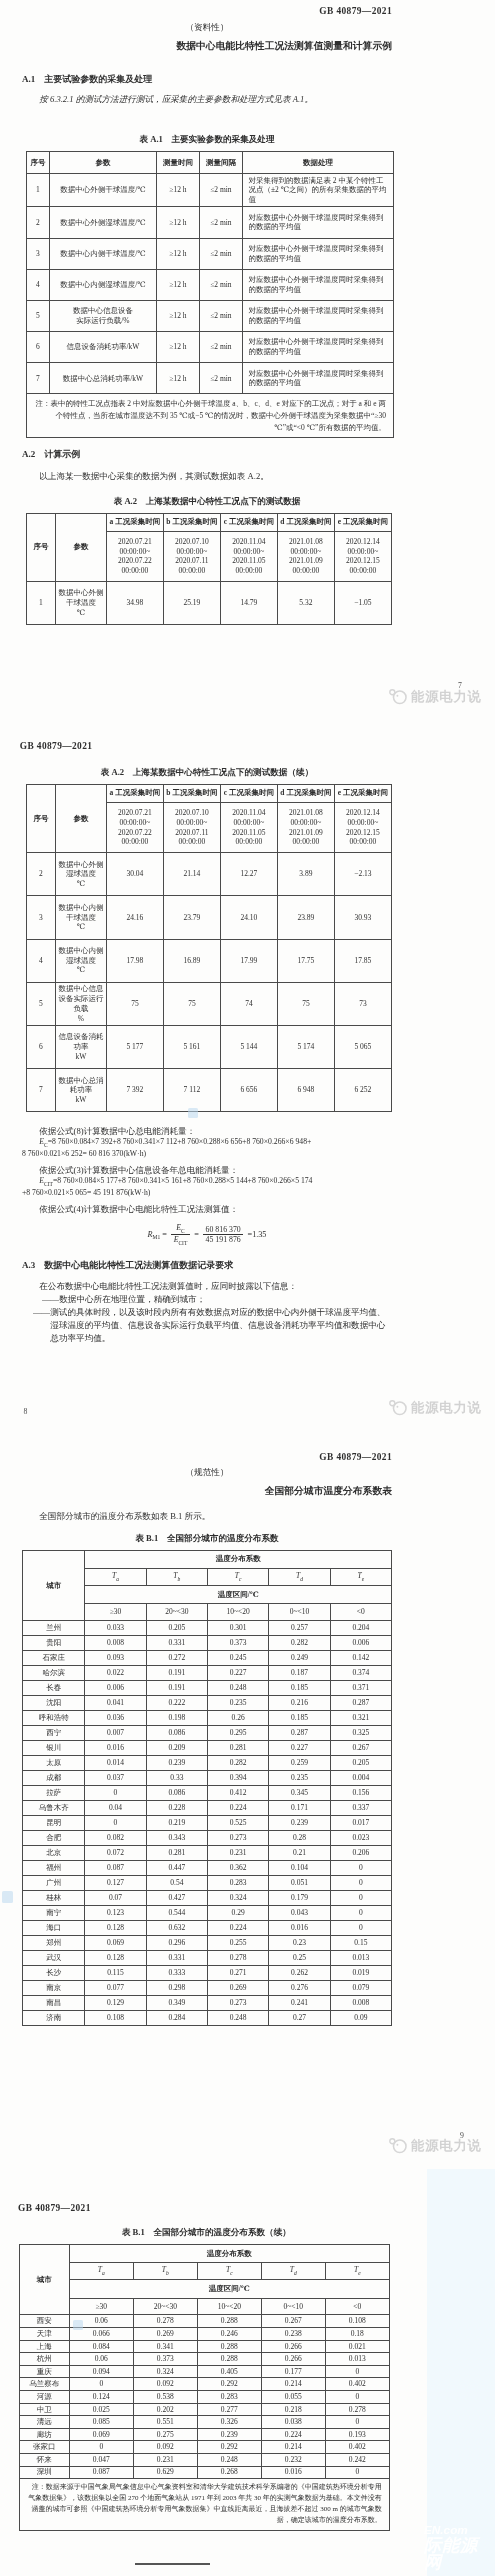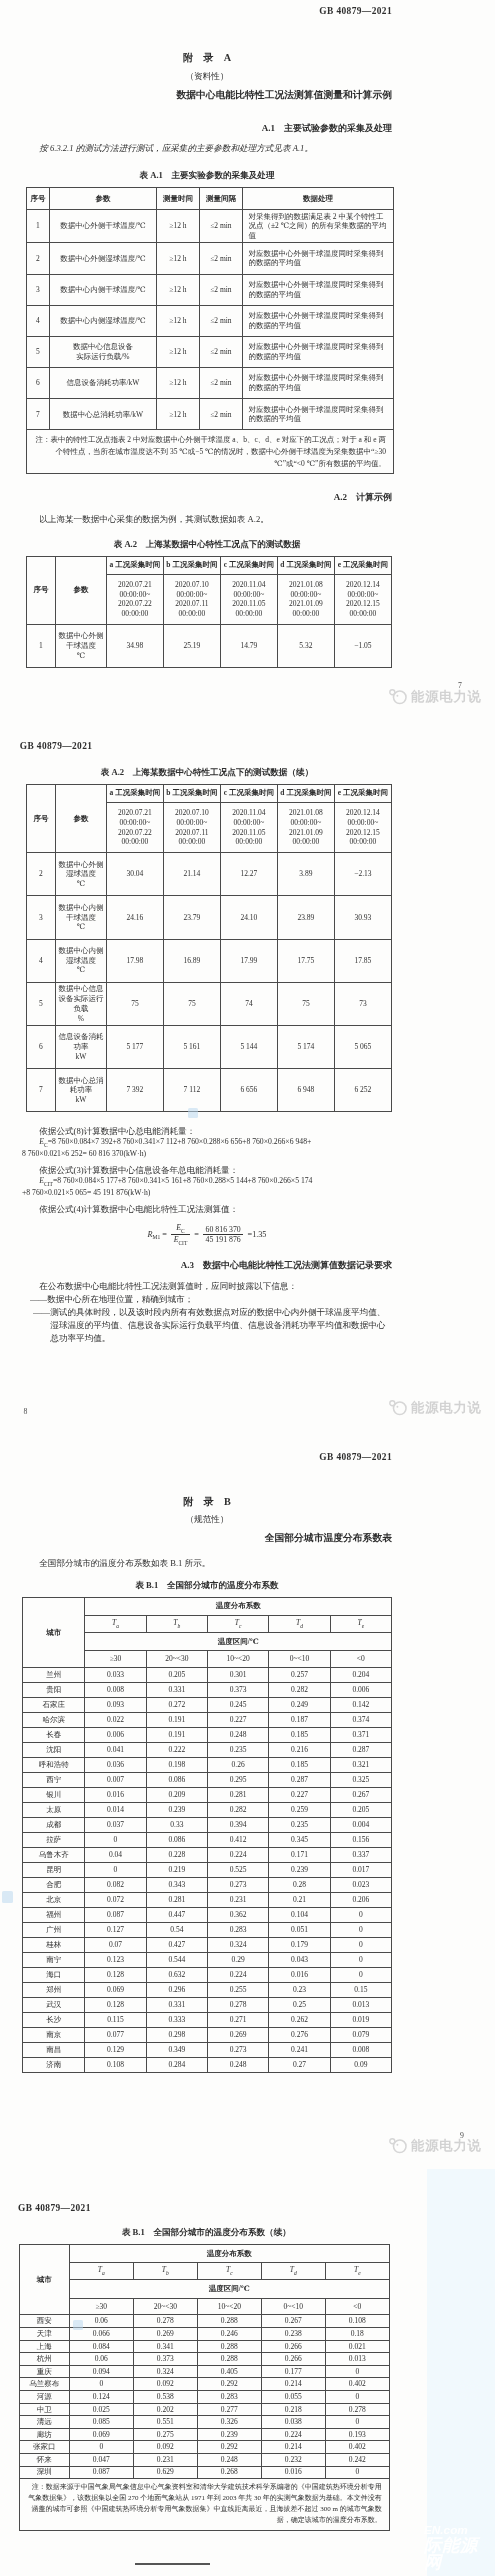--- a/index.html
+++ b/index.html
@@ -5,21 +5,21 @@
   html,body{margin:0;padding:0;background:#e9e9e9;}
   .doc{position:relative;width:495px;height:2576px;background:#fdfdfc;overflow:hidden;
        font-family:"Liberation Serif","DejaVu Serif",serif;color:#2e2e2e;}
   .page{position:absolute;left:0;width:495px;}
   .content{width:370px;margin-left:22px;}
   .hdr{font-weight:bold;font-size:9.4px;letter-spacing:0.4px;}
   .hdr.right{text-align:right;} .hdr.left{text-align:left;margin-left:-7.8px;}
   .apx-line1{font-size:10.2px;font-weight:bold;text-align:center;}
   .apx-line2{font-size:8.6px;text-align:center;margin-top:5.5px;}
   .apx-line3{font-size:9.8px;font-weight:bold;text-align:right;margin-top:6.3px;}
-  .sec-h{font-size:9px;font-weight:bold;text-align:right;}
+  .sec-h{font-size:9px;font-weight:bold;}
   .para{font-size:8.6px;text-indent:2em;line-height:1.45;}
   .caption{font-size:8.6px;font-weight:bold;text-align:center;}
   table{border-collapse:collapse;table-layout:fixed;}
   th,td{border:0.8px solid #4a4a4a;font-weight:normal;text-align:center;vertical-align:middle;
         font-size:7.5px;line-height:1.3;padding:1.6px 2.4px;overflow:hidden;}
   table{border:1.2px solid #333;}
   .pre{white-space:pre-line;}
   .left{text-align:left;padding-left:5.5px;padding-right:4.7px;}
   .note-cell{text-align:right;font-size:7.5px;line-height:1.6;padding:3.1px 7px 3.9px 7px;}
   
@@ -46,21 +46,21 @@
   .b1.compact tbody td{height:10px;}
   sub{font-size:5.5px;}
   i.var{font-style:italic;font-family:"Liberation Serif",serif;}
   .formula{font-size:7.7px;white-space:nowrap;line-height:1.35;}
   .formula.ind{padding-left:17.3px;}
   .f-intro{font-size:8.6px;text-indent:2em;line-height:1.4;}
   .fracline{font-size:8.2px;text-align:center;margin-top:7.8px;}
   .frac{display:inline-flex;flex-direction:column;vertical-align:middle;margin:0 2.4px;}
   .frac .den{border-top:0.8px solid #333;}
   .frac span{padding:0 2.4px;font-size:7.8px;line-height:1.25;}
-  .bullet{font-size:8.6px;line-height:1.55;padding-left:11px;text-indent:-11px;margin-left:8px;}
+  .bullet{font-size:8.6px;line-height:1.55;padding-left:11px;text-indent:-11px;margin-left:20px;}
   .bullet.hang2{padding-left:17.3px;text-indent:-17.3px;margin-left:11px;}
   
   .wm{position:absolute;right:4.7px;display:flex;align-items:center;color:#d2d2d2;
       font-weight:bold;font-size:13.3px;letter-spacing:0.8px;width:102px;}
   .wm svg{margin-right:2.4px;flex:none;}
   .pageno{position:absolute;font-size:7.8px;color:#4c4c4c;}
   .corner-wm{position:absolute;right:0;top:2169px;width:68px;height:407px;background:#f1f9fd;}
   .corner-wm .txt{position:absolute;left:-3.1px;bottom:4.7px;color:rgba(255,255,255,.96);
       font-family:"Liberation Sans",sans-serif;font-style:italic;font-weight:bold;line-height:1;}
   .corner-wm .l1{font-size:11.8px;} .corner-wm .l2{font-size:17.3px;letter-spacing:0.8px;}
@@ -68,26 +68,25 @@
   .footer-line{position:absolute;left:135px;top:2563px;width:75px;height:1.6px;background:#555;}
 </style>
 </head>
 <body>
 
 <div class="doc">
 
   <div class="page" style="top:0;height:732px;">
     <div class="content">
       <div class="hdr right" style="margin-top:6.3px;">GB 40879—2021</div>
-      <div class="apx-line1" style="margin-top:35px;">附　录　A</div>
       <div class="apx-line2">（资料性）</div>
       <div class="apx-line3">数据中心电能比特性工况法测算值测量和计算示例</div>
       <div class="sec-h" style="margin-top:20.4px;">A.1　主要试验参数的采集及处理</div>
       <div class="para" style="margin-top:7px;font-style:italic;">按 6.3.2.1 的测试方法进行测试，应采集的主要参数和处理方式见表 A.1。</div>
-      <div class="caption" style="margin-top:15px;">表 A.1　主要实验参数的采集及处理</div>
+      <div class="caption" style="margin-top:28px;">表 A.1　主要实验参数的采集及处理</div>
 
       <table class="a1">
         <colgroup>
             <col class="c-no">
             <col class="c-param">
             <col class="c-time">
             <col class="c-int">
             <col class="c-proc">
           </colgroup>
         <thead>
@@ -151,21 +150,21 @@
               <td class="left">对应数据中心外侧干球温度同时采集得到的数据的平均值</td>
             </tr>
           </tbody>
         <tfoot>
           <tr>
             <td colspan="5" class="note-cell">注：表中的特性工况点指表 2 中对应数据中心外侧干球温度 a、b、c、d、e 对应下的工况点；对于 a 和 e 两个特性点，当所在城市温度达不到 35 ℃或−5 ℃的情况时，数据中心外侧干球温度为采集数据中“≥30 ℃”或“&lt;0 ℃”所有数据的平均值。</td>
           </tr>
         </tfoot>
       </table>
 
-      <div class="sec-h" style="margin-top:17px;">A.2　计算示例</div>
+      <div class="sec-h" style="margin-top:10px;">A.2　计算示例</div>
       <div class="para" style="margin-top:8.6px;">以上海某一数据中心采集的数据为例，其测试数据如表 A.2。</div>
       <div class="caption" style="margin-top:13.3px;">表 A.2　上海某数据中心特性工况点下的测试数据</div>
 
       <table class="a2 a2-table">
         <colgroup>
             <col class="c-no">
             <col class="c-param">
             <col class="c-v">
             <col class="c-v">
             <col class="c-v">
@@ -378,21 +377,20 @@
         <circle cx="5.5" cy="6.5" r="3.2" fill="none" stroke="#d6d6d6" stroke-width="1.8"></circle>
         <circle cx="12" cy="11" r="1.2" fill="#d6d6d6"></circle>
       </svg>
       <span>能源电力说</span>
     </div>
   </div>
 
   <div class="page" style="top:1447px;height:753px;">
     <div class="content">
       <div class="hdr right" style="margin-top:4.7px;">GB 40879—2021</div>
-      <div class="apx-line1" style="margin-top:33px;">附　录　B</div>
       <div class="apx-line2">（规范性）</div>
       <div class="apx-line3">全国部分城市温度分布系数表</div>
       <div class="para" style="margin-top:11.8px;">全国部分城市的温度分布系数如表 B.1 所示。</div>
       <div class="caption" style="margin-top:10.2px;">表 B.1　全国部分城市的温度分布系数</div>
 
       <table class="b1 b1-table">
         <colgroup>
             <col class="c-city">
             <col class="c-t">
             <col class="c-t">

